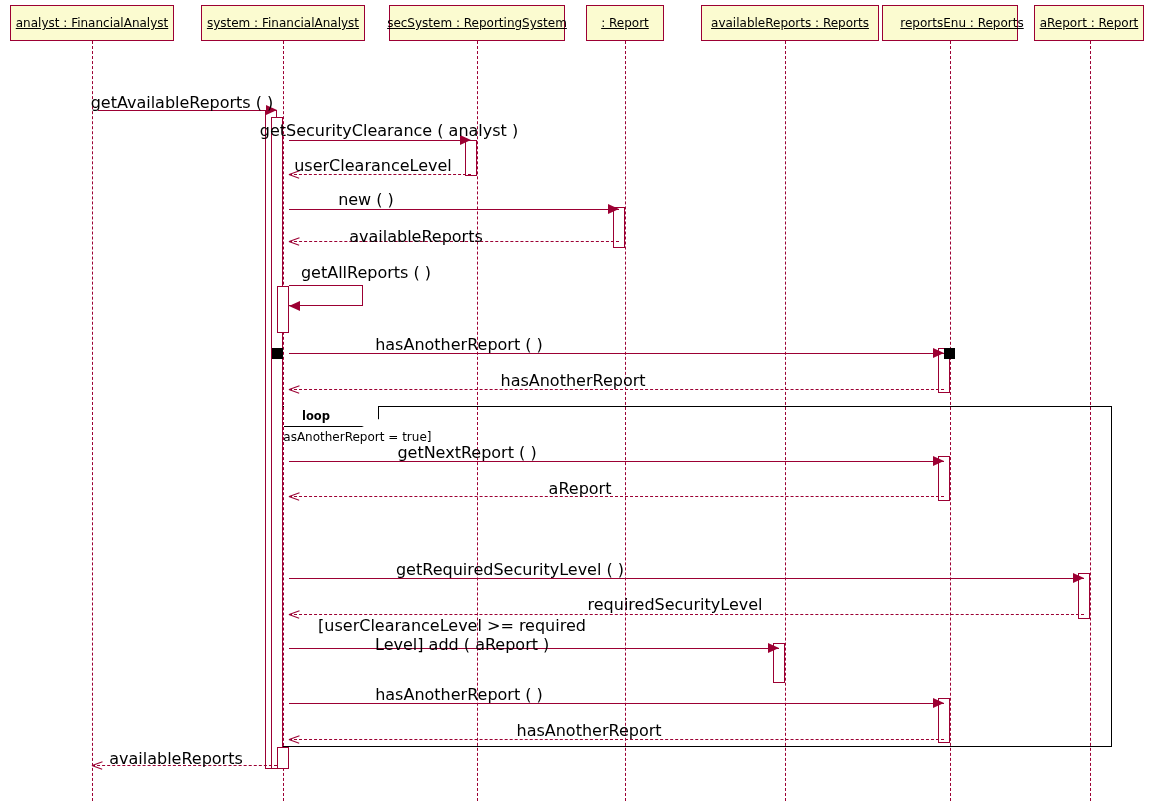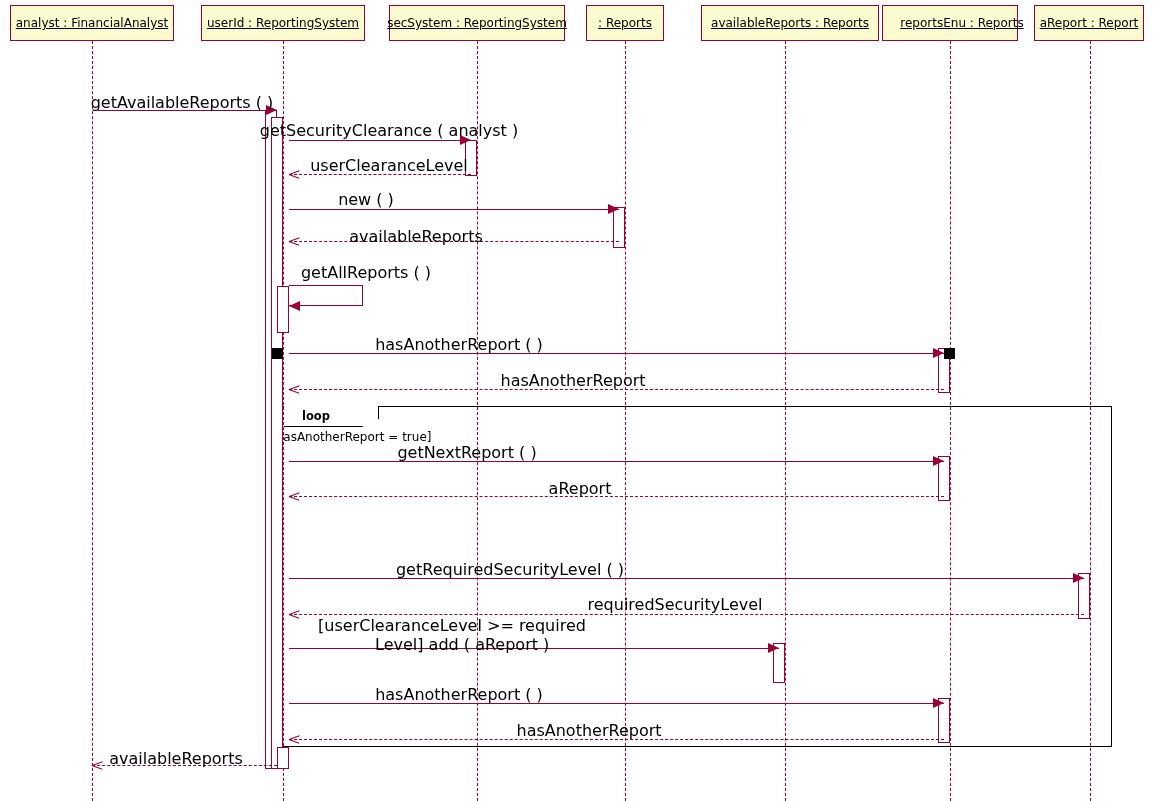--- a/index.html
+++ b/index.html
@@ -153,27 +153,27 @@
 </head>
 <body>
 
 <div id="diagram">
 
   <div id="participants-layer">
       <div class="participant" style="left: 10px; width: 164px;">
         <span class="plabel">analyst : FinancialAnalyst</span>
       </div>
       <div class="participant" style="left: 201px; width: 164px;">
-        <span class="plabel">userId : ReportingSystem</span>
+        <span class="plabel">system : FinancialAnalyst</span>
       </div>
       <div class="participant" style="left: 389px; width: 176px;">
         <span class="plabel">secSystem : ReportingSystem</span>
       </div>
       <div class="participant" style="left: 586px; width: 78px;">
-        <span class="plabel">: Reports</span>
+        <span class="plabel">: Report</span>
       </div>
       <div class="participant" style="left: 701px; width: 178px;">
         <span class="plabel">availableReports : Reports</span>
       </div>
       <div class="participant" style="left: 882px; width: 136px; padding-left: 24px;">
         <span class="plabel">reportsEnu : Reports</span>
       </div>
       <div class="participant" style="left: 1034px; width: 110px;">
         <span class="plabel">aReport : Report</span>
       </div>
@@ -211,21 +211,21 @@
 
   <div id="messages-layer">
       <div class="msg-line" style="left: 98px; top: 110px; width: 179px;"></div>
       <div class="arrow-solid-r" style="left: 266px; top: 105px;"></div>
       <div class="msg-label center" style="left: 182px; top: 94px;">getAvailableReports ( )</div>
       <div class="msg-line" style="left: 289px; top: 140px; width: 182px;"></div>
       <div class="arrow-solid-r" style="left: 460px; top: 135px;"></div>
       <div class="msg-label center" style="left: 389px; top: 122px;">getSecurityClearance ( analyst )</div>
       <div class="msg-line ret" style="left: 289px; top: 174px; width: 182px;"></div>
       <div class="arrow-open-l" style="left: 289px; top: 169px;"></div>
-      <div class="msg-label center" style="left: 373px; top: 157px; margin-left: 16px;">userClearanceLevel</div>
+      <div class="msg-label center" style="left: 373px; top: 157px;">userClearanceLevel</div>
       <div class="msg-line" style="left: 289px; top: 209px; width: 330px;"></div>
       <div class="arrow-solid-r" style="left: 608px; top: 204px;"></div>
       <div class="msg-label center" style="left: 366px; top: 191px;">new ( )</div>
       <div class="msg-line ret" style="left: 289px; top: 241px; width: 330px;"></div>
       <div class="arrow-open-l" style="left: 289px; top: 236px;"></div>
       <div class="msg-label center" style="left: 416px; top: 228px;">availableReports</div>
       <div class="self-call" style="left: 289px; top: 285px; width: 74px; height: 21px;"></div>
       <div class="arrow-solid-l" style="left: 289px; top: 301px;"></div>
       <div class="msg-label center" style="left: 366px; top: 264px;">getAllReports ( )</div>
       <div class="msg-line" style="left: 289px; top: 353px; width: 655px;"></div>

